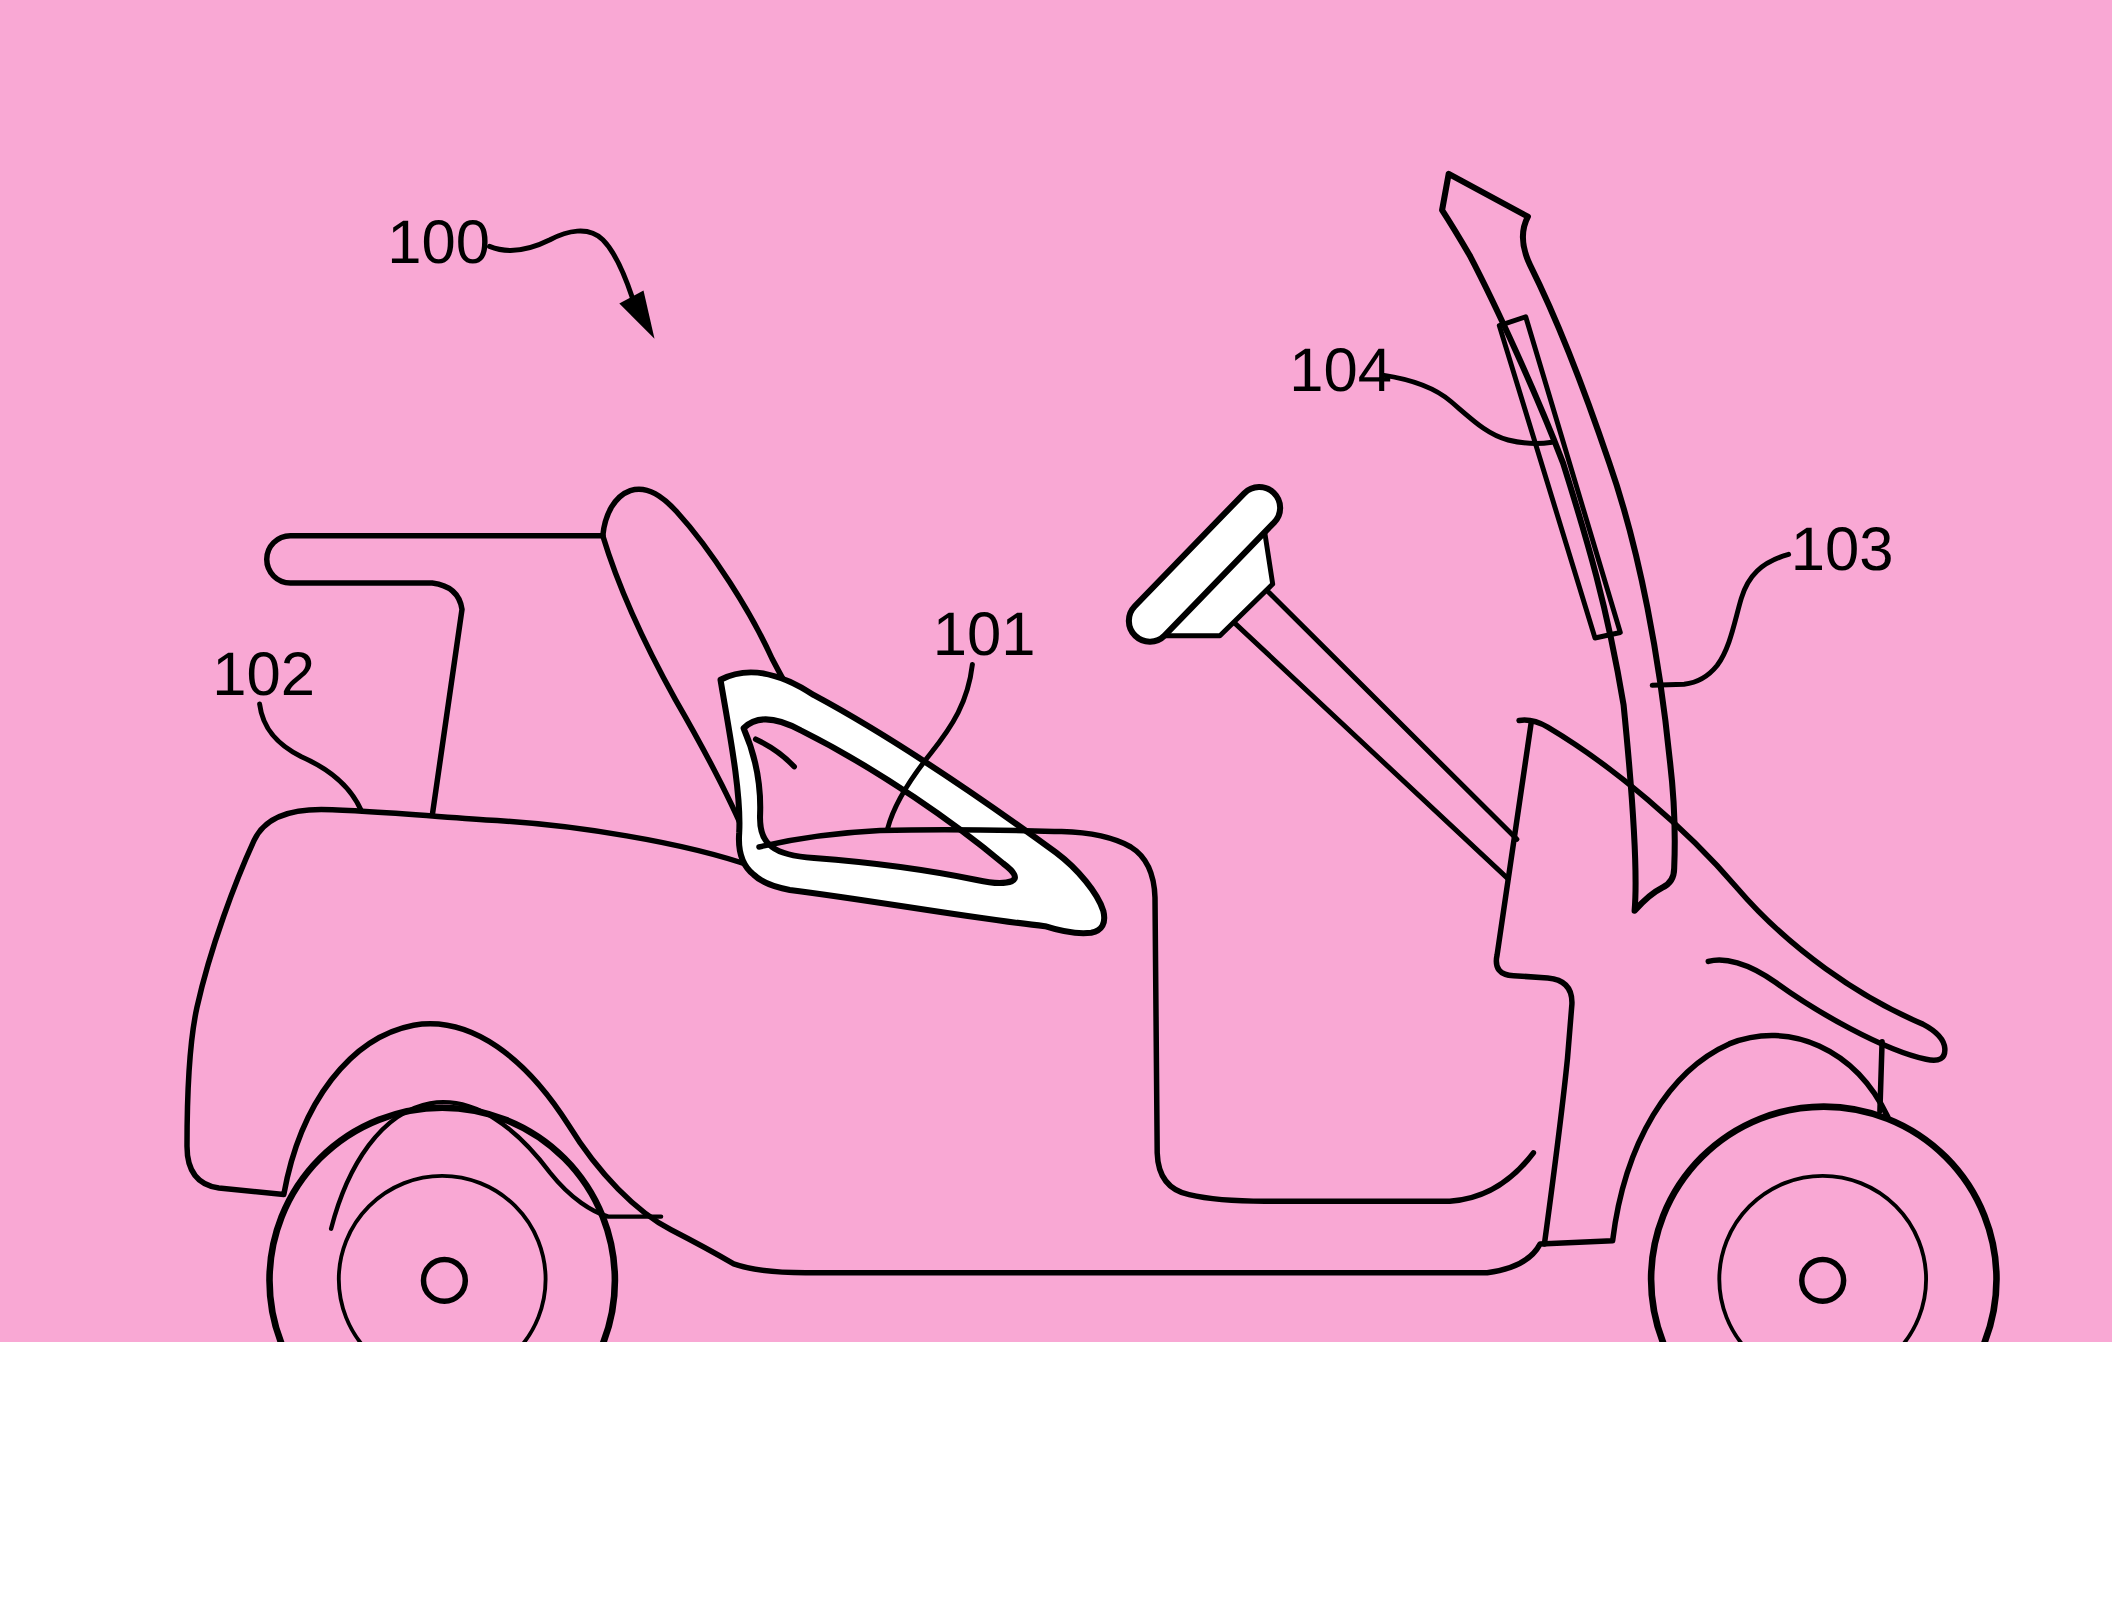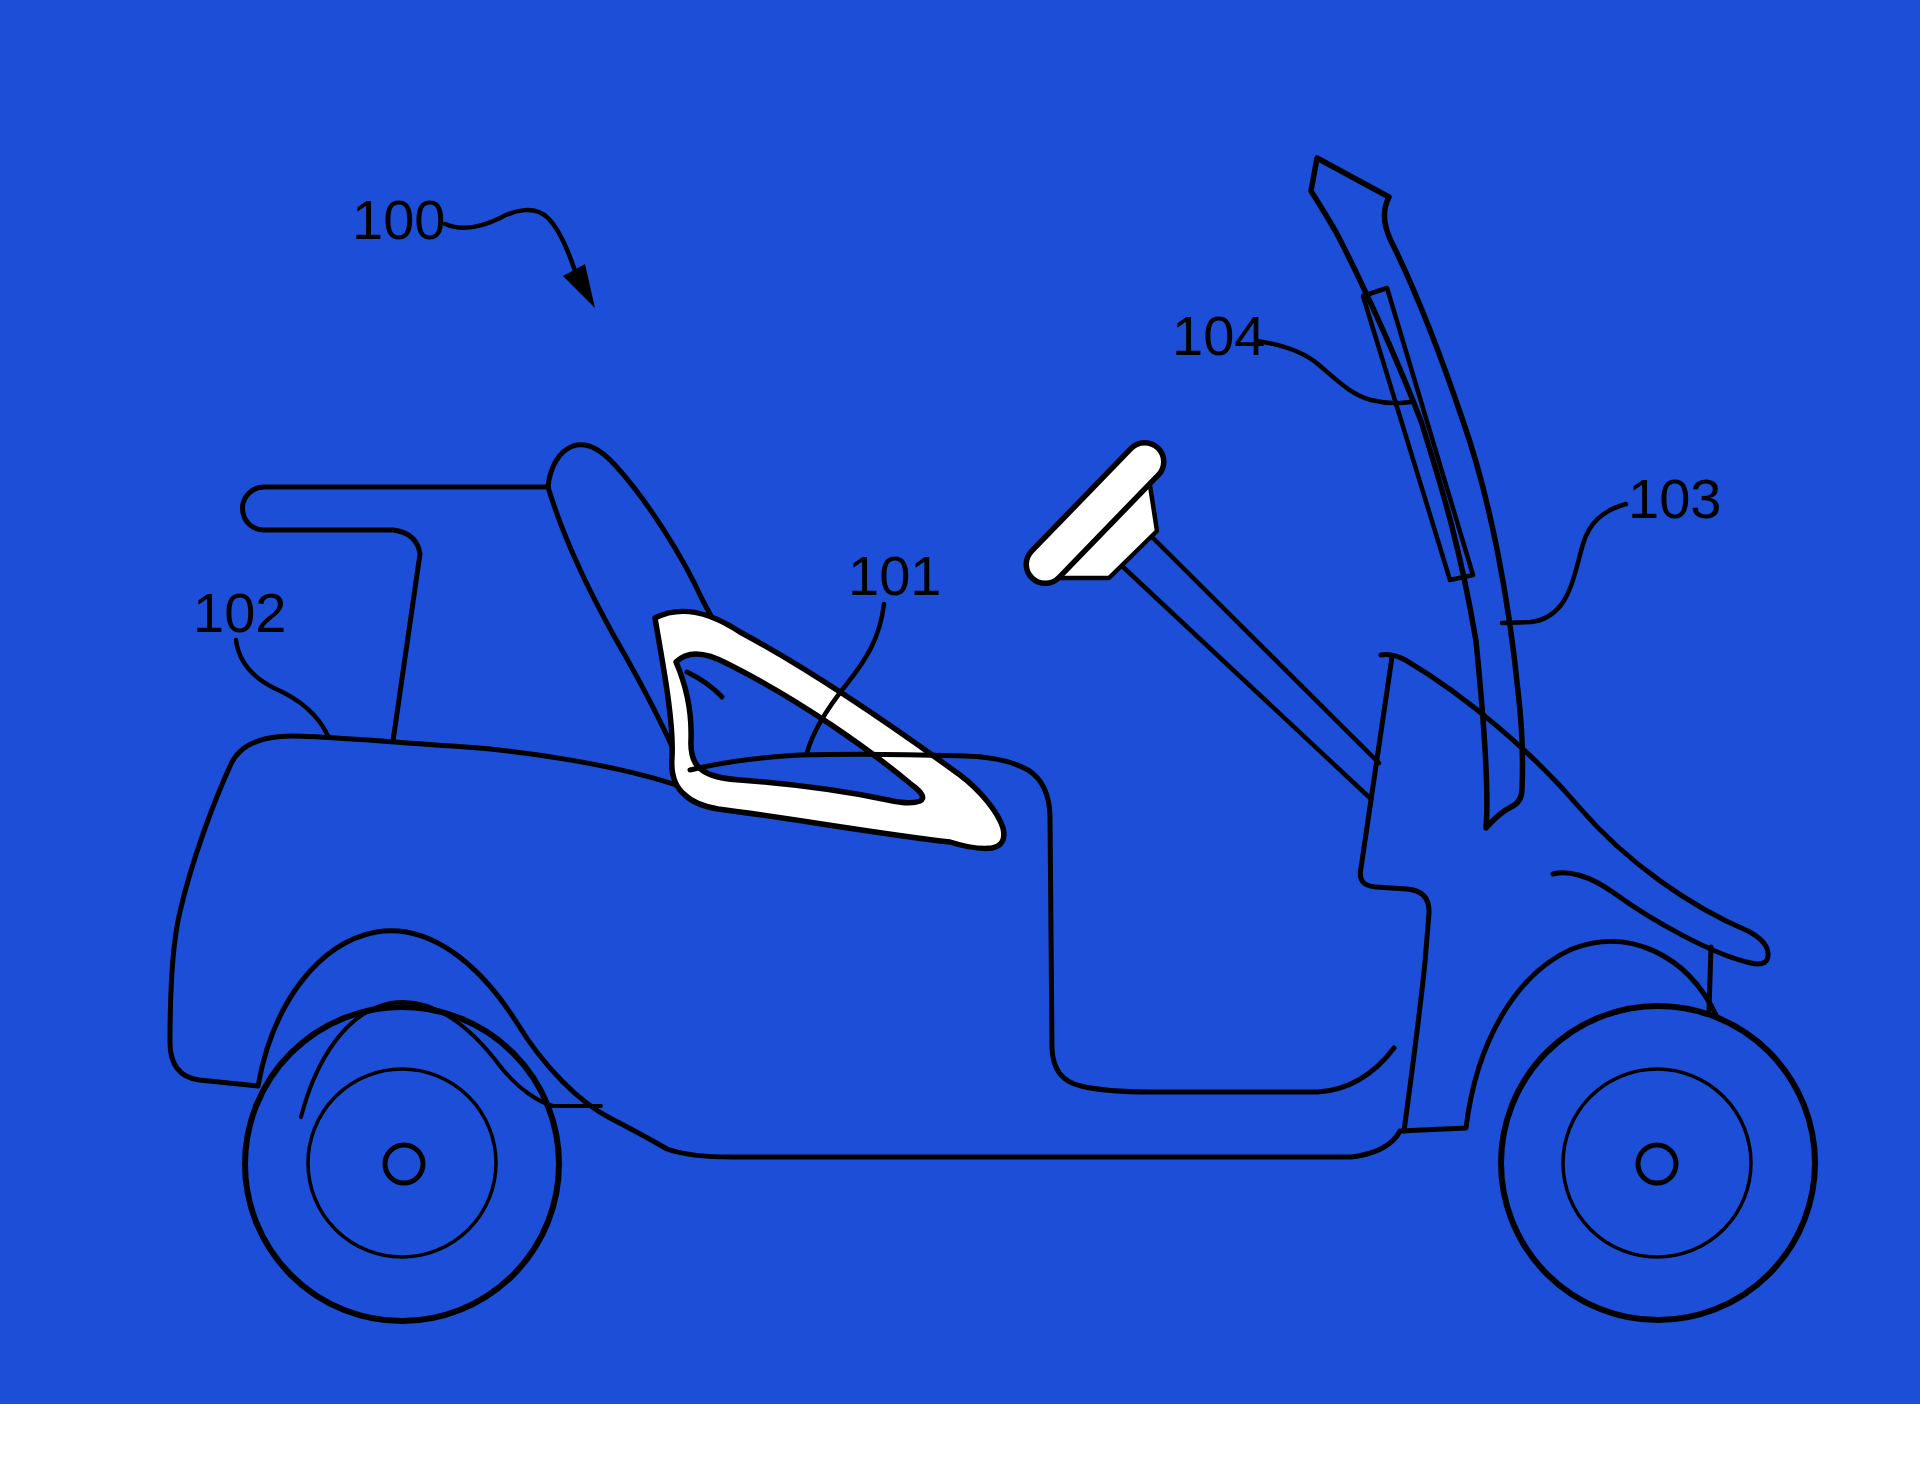--- a/index.html
+++ b/index.html
@@ -3,22 +3,22 @@
 <meta charset="utf-8">
 <style>
   html, body {
     margin: 0;
     padding: 0;
     background: #ffffff;
   }
   .figure-canvas {
     position: relative;
     width: 1920px;
-    height: 1404px;
-    background: #1d4ed8;
+    height: 1220px;
+    background: #f9a8d4;
     overflow: hidden;
   }
   svg { display: block; }
   .ref-label {
     font-family: "Liberation Sans", "DejaVu Sans", sans-serif;
     font-size: 56px;
     font-weight: 400;
     fill: #000000;
   }
   path, circle, rect, polygon { vector-effect: none; }

